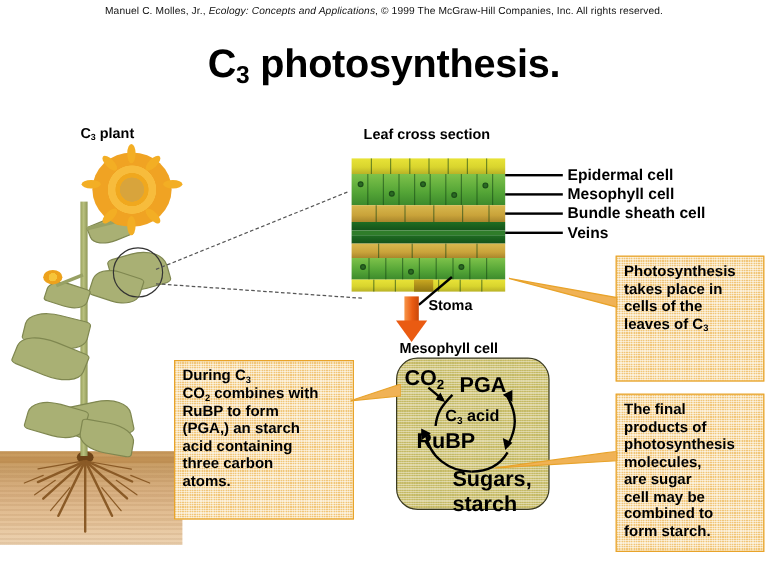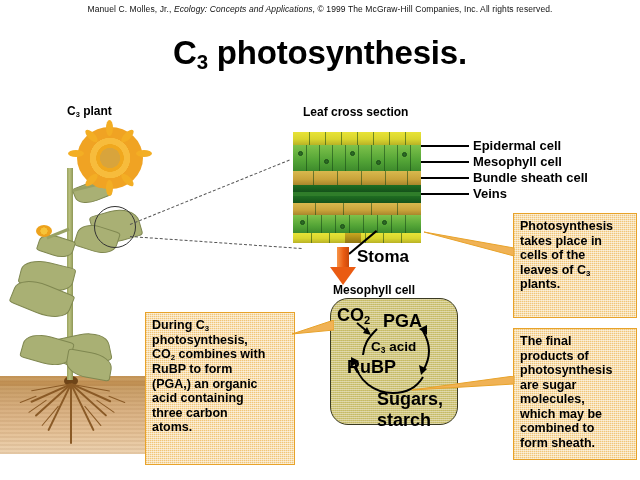--- a/index.html
+++ b/index.html
@@ -43,21 +43,21 @@
   .nucleus{position:absolute;width:3px;height:3px;border-radius:50%;
            background:#2a6a23;border:1px solid #1d4d19;}
   #stomagap{position:absolute;background:#caa820;}
 
   
   .leadline{position:absolute;height:2px;background:#000;}
   .lbl{position:absolute;font-size:13px;font-weight:bold;color:#000;white-space:nowrap;}
 
   
   #stomapointer{position:absolute;background:#000;height:2px;transform-origin:0 50%;}
-  #lbl-stoma{left:357px;top:247px;font-size:17px;font-weight:bold;}
+  #lbl-stoma{left:357px;top:247px;font-size:12px;font-weight:bold;}
 
   
   #downarrow{left:330px;top:247px;width:26px;height:38px;}
   #downarrow .shaft{position:absolute;left:7px;top:0;width:12px;height:22px;
       background:linear-gradient(90deg,#f79548,#ea5b12 55%,#c9480a);}
   #downarrow .head{position:absolute;left:0;top:20px;width:0;height:0;
       border-left:13px solid transparent;border-right:13px solid transparent;
       border-top:18px solid #ea5b12;}
 
   
@@ -75,21 +75,21 @@
   .callout{
     position:absolute;
     background:#f7dfb0;
     background-image:
       repeating-linear-gradient(0deg, rgba(255,255,255,.55) 0 1px, rgba(0,0,0,0) 1px 2px),
       repeating-linear-gradient(90deg, rgba(232,160,40,.40) 0 1px, rgba(0,0,0,0) 1px 2px);
     border:1px solid #e8a32a;
     font-size:12.5px;font-weight:bold;color:#000;line-height:1.16;
     padding:5px 4px 4px 6px;box-sizing:border-box;
   }
-  #box-left{left:145px;top:312px;width:150px;height:153px;}
+  #box-left{left:145px;top:300px;width:150px;height:133px;}
   #box-tr{left:513px;top:213px;width:124px;height:105px;}
   #box-br{left:513px;top:328px;width:124px;height:132px;}
 
   
   .wedge{position:absolute;}
 
   
   #soil{
     left:0;top:376px;width:152px;height:78px;
     background:
@@ -336,53 +336,51 @@
     </div>
     <div class="chem" style="left:16px;top:58px;">RuBP</div>
     <div class="chem" style="left:46px;top:90px;">
       <div>Sugars,</div>
       <div>starch</div>
     </div>
   </div>
 
   <div id="box-left" class="callout">
     <div><span>During C</span><sub>3</sub></div>
-    <div>photosynthesis,</div>
     <div><span>CO</span><sub>2</sub><span> combines with</span></div>
     <div>RuBP to form</div>
-    <div>(PGA,) an organic</div>
+    <div>(PGA,) an starch</div>
     <div>acid containing</div>
     <div>three carbon</div>
     <div>atoms.</div>
   </div>
 
   <svg class="wedge" style="left:292px;top:320px;" width="42" height="26">
     <polygon points="42,0 0,14 42,10" fill="#f0b255" stroke="#e8a32a" stroke-width="1"></polygon>
   </svg>
 
   <div id="box-tr" class="callout">
     <div>Photosynthesis</div>
     <div>takes place in</div>
     <div>cells of the</div>
     <div><span>leaves of C</span><sub>3</sub></div>
-    <div>plants.</div>
   </div>
 
   <svg class="wedge" style="left:424px;top:230px;" width="92" height="32">
     <polygon points="0,2 90,26 90,18" fill="#f0b255" stroke="#e8a32a" stroke-width="1"></polygon>
   </svg>
 
   <div id="box-br" class="callout">
     <div>The final</div>
     <div>products of</div>
     <div>photosynthesis</div>
+    <div>molecules,</div>
     <div>are sugar</div>
-    <div>molecules,</div>
-    <div>which may be</div>
+    <div>cell may be</div>
     <div>combined to</div>
-    <div>form sheath.</div>
+    <div>form starch.</div>
   </div>
 
   <svg class="wedge" style="left:412px;top:376px;" width="104" height="24">
     <polygon points="0,14 102,0 102,8" fill="#f0b255" stroke="#e8a32a" stroke-width="1"></polygon>
   </svg>
 
 </div>
 
 </body></html>

